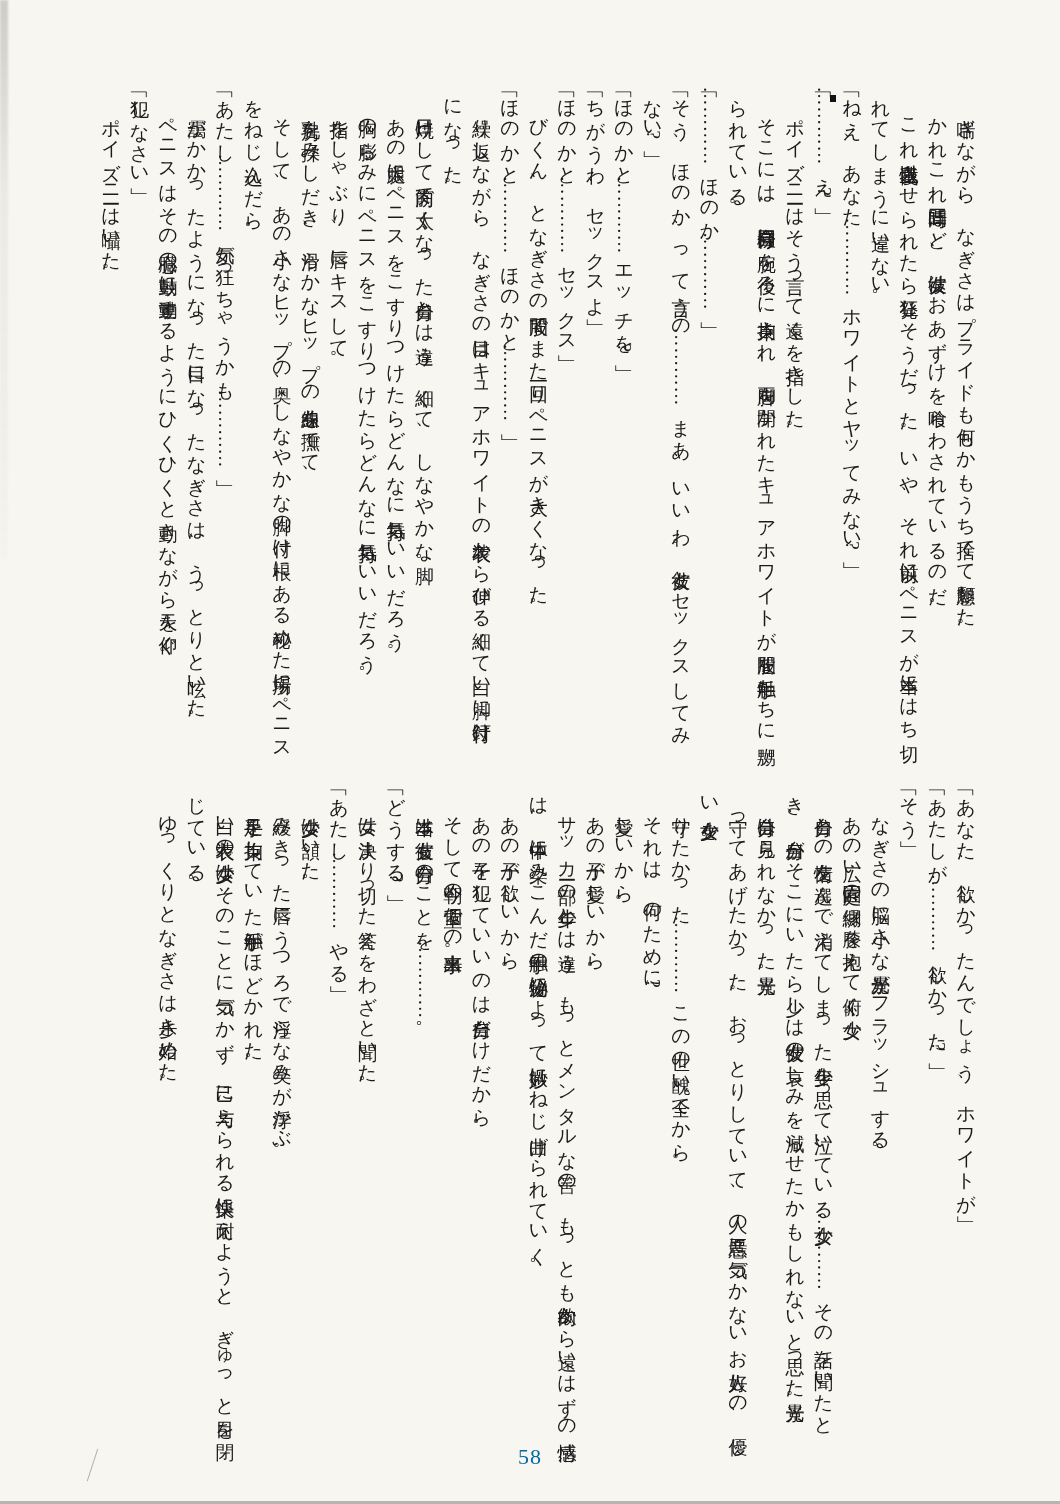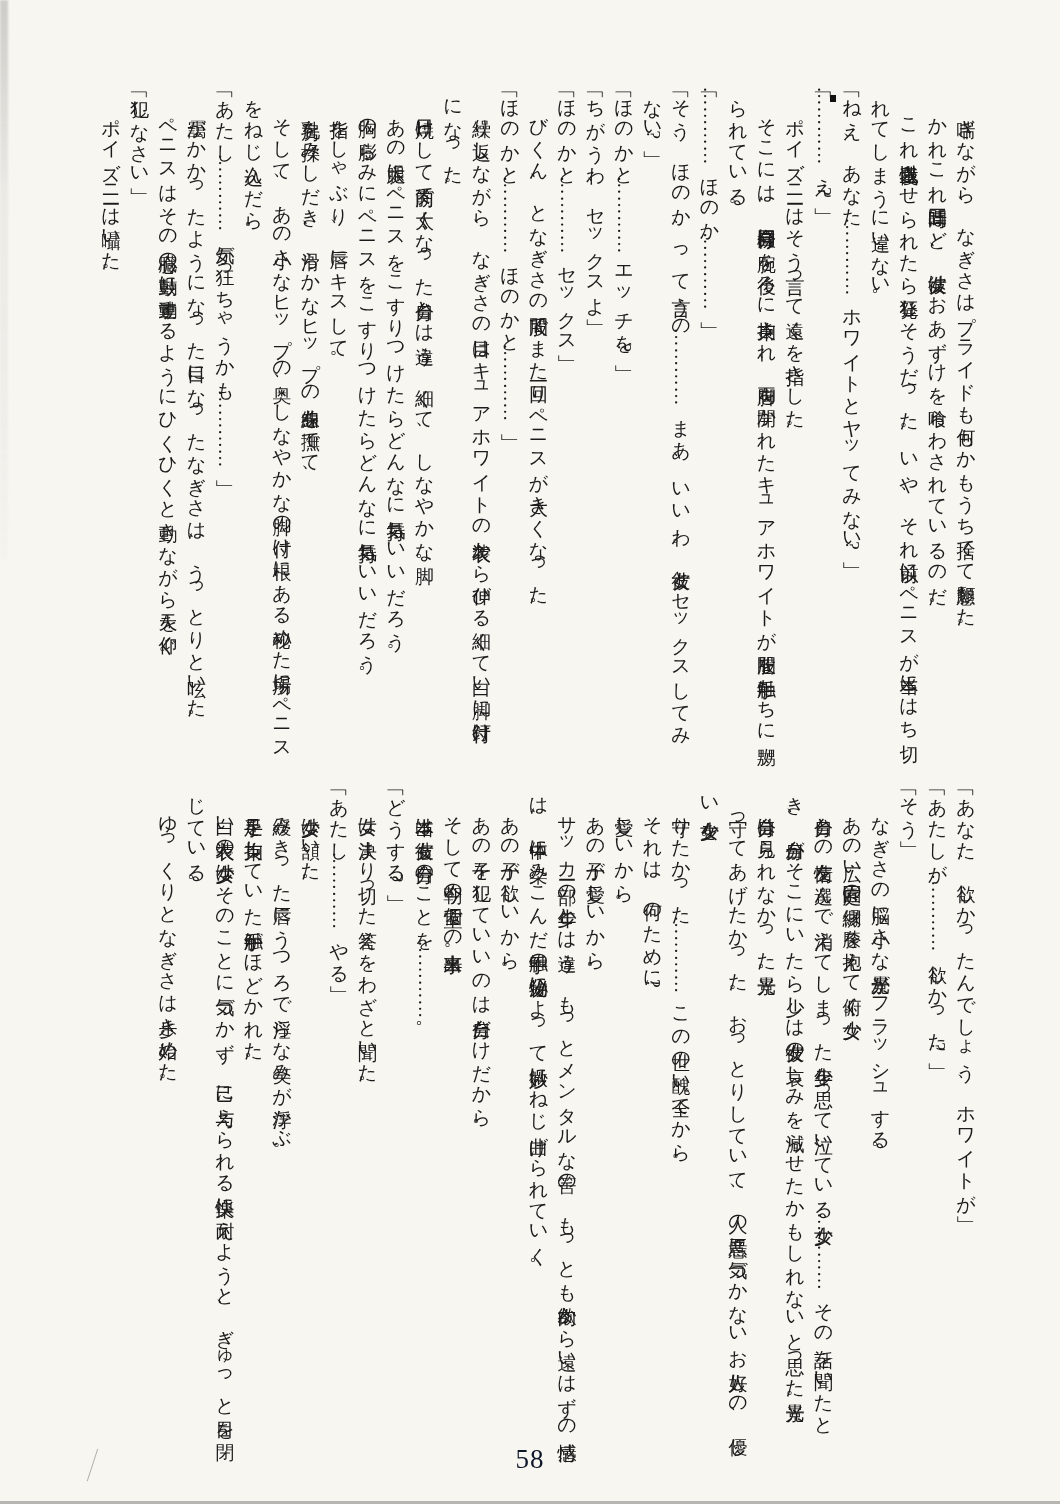--- a/index.html
+++ b/index.html
@@ -35,23 +35,23 @@
     margin: 0;
     padding: 0;
   }
   .text-block p.indent { text-indent: 1em; }
   .page-number {
     position: absolute;
     top: 1444px;
     left: 0;
     width: 100%;
     text-align: center;
-    font-size: 27px;
+    font-size: 22px;
     letter-spacing: 1px;
-    color: #0f172a;
+    color: #0369a1;
   }
   
   .edge-smudge-left {
     position: absolute;
     left: 0; top: 0;
     width: 8px; height: 560px;
     background: linear-gradient(to bottom,
       rgba(110,110,108,0.30) 0%,
       rgba(150,150,148,0.12) 35%,
       rgba(170,170,168,0.10) 70%,

